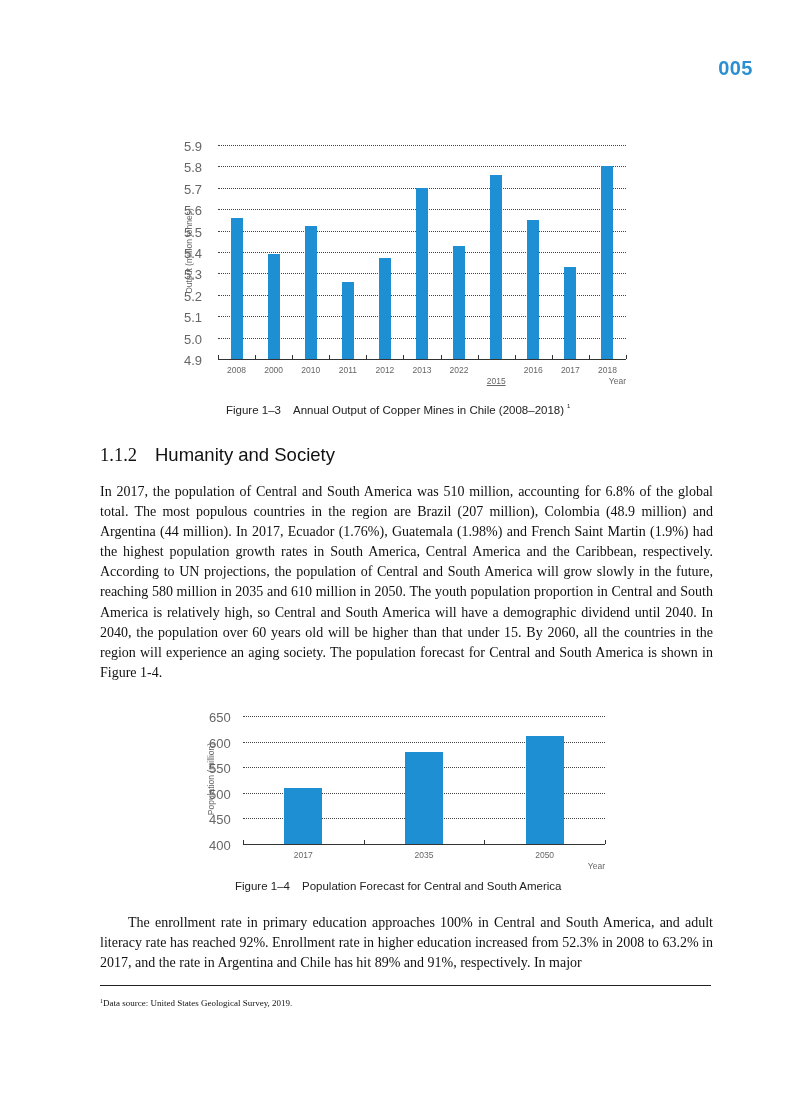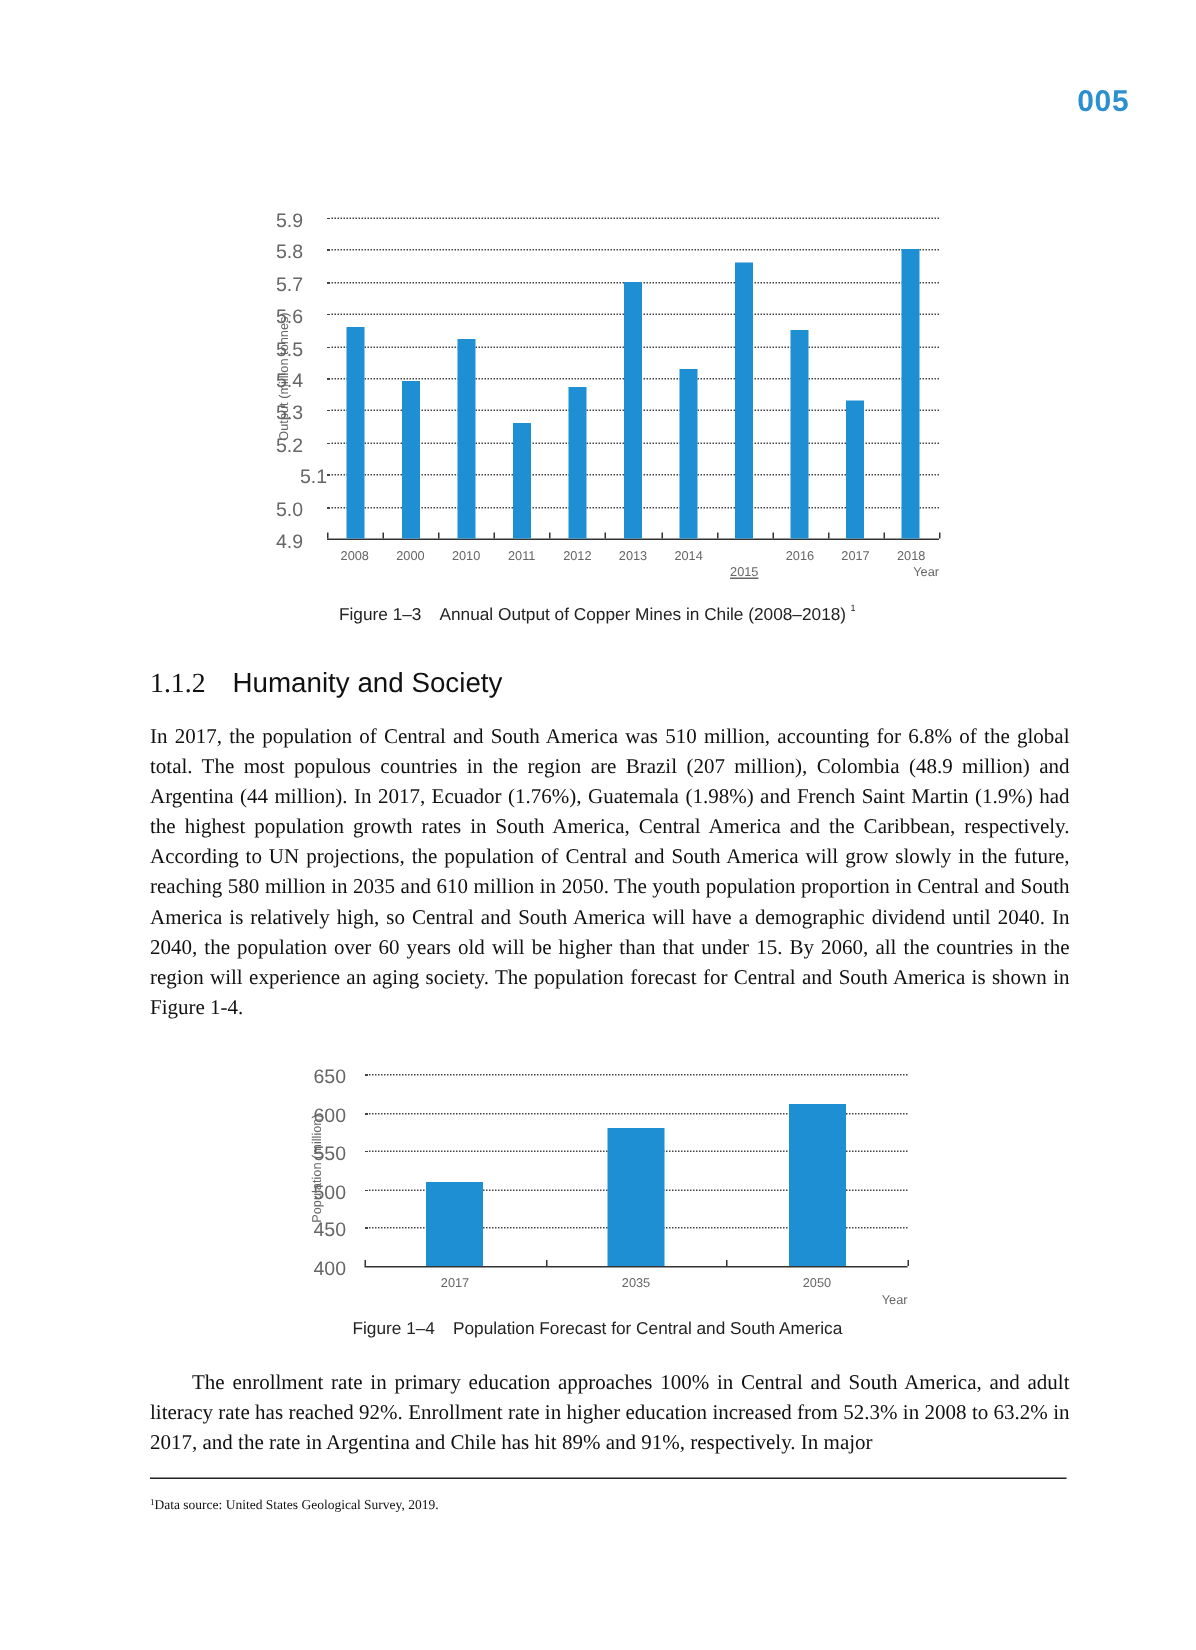--- a/index.html
+++ b/index.html
@@ -32,21 +32,21 @@
 </style>
 </head>
 <body>
 
 <div class="page-number">005</div>
 
 <div class="chart" id="chart1" style="left:0;top:0;width:797px;height:420px;">
     <div class="ytick" style="left: 184px; top: 353px;">4.9</div>
     <div class="ytick" style="left: 184px; top: 331.6px;">5.0</div>
     <div class="grid" style="left: 218px; top: 337.6px; width: 408px;"></div>
-    <div class="ytick" style="left: 200px; top: 310.2px;">5.1</div>
+    <div class="ytick" style="left: 184px; top: 310.2px;">5.1</div>
     <div class="grid" style="left: 218px; top: 316.2px; width: 408px;"></div>
     <div class="ytick" style="left: 184px; top: 288.8px;">5.2</div>
     <div class="grid" style="left: 218px; top: 294.8px; width: 408px;"></div>
     <div class="ytick" style="left: 184px; top: 267.4px;">5.3</div>
     <div class="grid" style="left: 218px; top: 273.4px; width: 408px;"></div>
     <div class="ytick" style="left: 184px; top: 246px;">5.4</div>
     <div class="grid" style="left: 218px; top: 252px; width: 408px;"></div>
     <div class="ytick" style="left: 184px; top: 224.6px;">5.5</div>
     <div class="grid" style="left: 218px; top: 230.6px; width: 408px;"></div>
     <div class="ytick" style="left: 184px; top: 203.2px;">5.6</div>
@@ -76,21 +76,21 @@
     <div class="xtick" style="left: 253.636px; top: 365px;">2000</div>
     <div class="bar" style="left: 304.727px; width: 12px; top: 226.32px; height: 132.68px; background: rgb(31, 143, 211);"></div>
     <div class="xtick" style="left: 290.727px; top: 365px;">2010</div>
     <div class="bar" style="left: 341.818px; width: 12px; top: 281.96px; height: 77.04px; background: rgb(31, 143, 211);"></div>
     <div class="xtick" style="left: 327.818px; top: 365px;">2011</div>
     <div class="bar" style="left: 378.909px; width: 12px; top: 258.42px; height: 100.58px; background: rgb(31, 143, 211);"></div>
     <div class="xtick" style="left: 364.909px; top: 365px;">2012</div>
     <div class="bar" style="left: 416px; width: 12px; top: 187.8px; height: 171.2px; background: rgb(31, 143, 211);"></div>
     <div class="xtick" style="left: 402px; top: 365px;">2013</div>
     <div class="bar" style="left: 453.091px; width: 12px; top: 245.58px; height: 113.42px; background: rgb(31, 143, 211);"></div>
-    <div class="xtick" style="left: 439.091px; top: 365px;">2014</div>
+    <div class="xtick" style="left: 439.091px; top: 365px;">2022</div>
     <div class="bar" style="left: 490.182px; width: 12px; top: 174.96px; height: 184.04px; background: rgb(31, 143, 211);"></div>
     <div class="xtick" style="left: 476.182px; top: 376px; text-decoration: underline;">2015</div>
     <div class="bar" style="left: 527.273px; width: 12px; top: 219.9px; height: 139.1px; background: rgb(31, 143, 211);"></div>
     <div class="xtick" style="left: 513.273px; top: 365px;">2016</div>
     <div class="bar" style="left: 564.364px; width: 12px; top: 266.98px; height: 92.02px; background: rgb(31, 143, 211);"></div>
     <div class="xtick" style="left: 550.364px; top: 365px;">2017</div>
     <div class="bar" style="left: 601.455px; width: 12px; top: 166.4px; height: 192.6px; background: rgb(31, 143, 211);"></div>
     <div class="xtick" style="left: 587.455px; top: 365px;">2018</div>
     <div class="xlabel" style="left: 218px; width: 408px; top: 376px;">Year</div>
     <div class="ylabel" style="width: 140px; left: 119px; top: 246px;">Output (million tonnes)</div>

